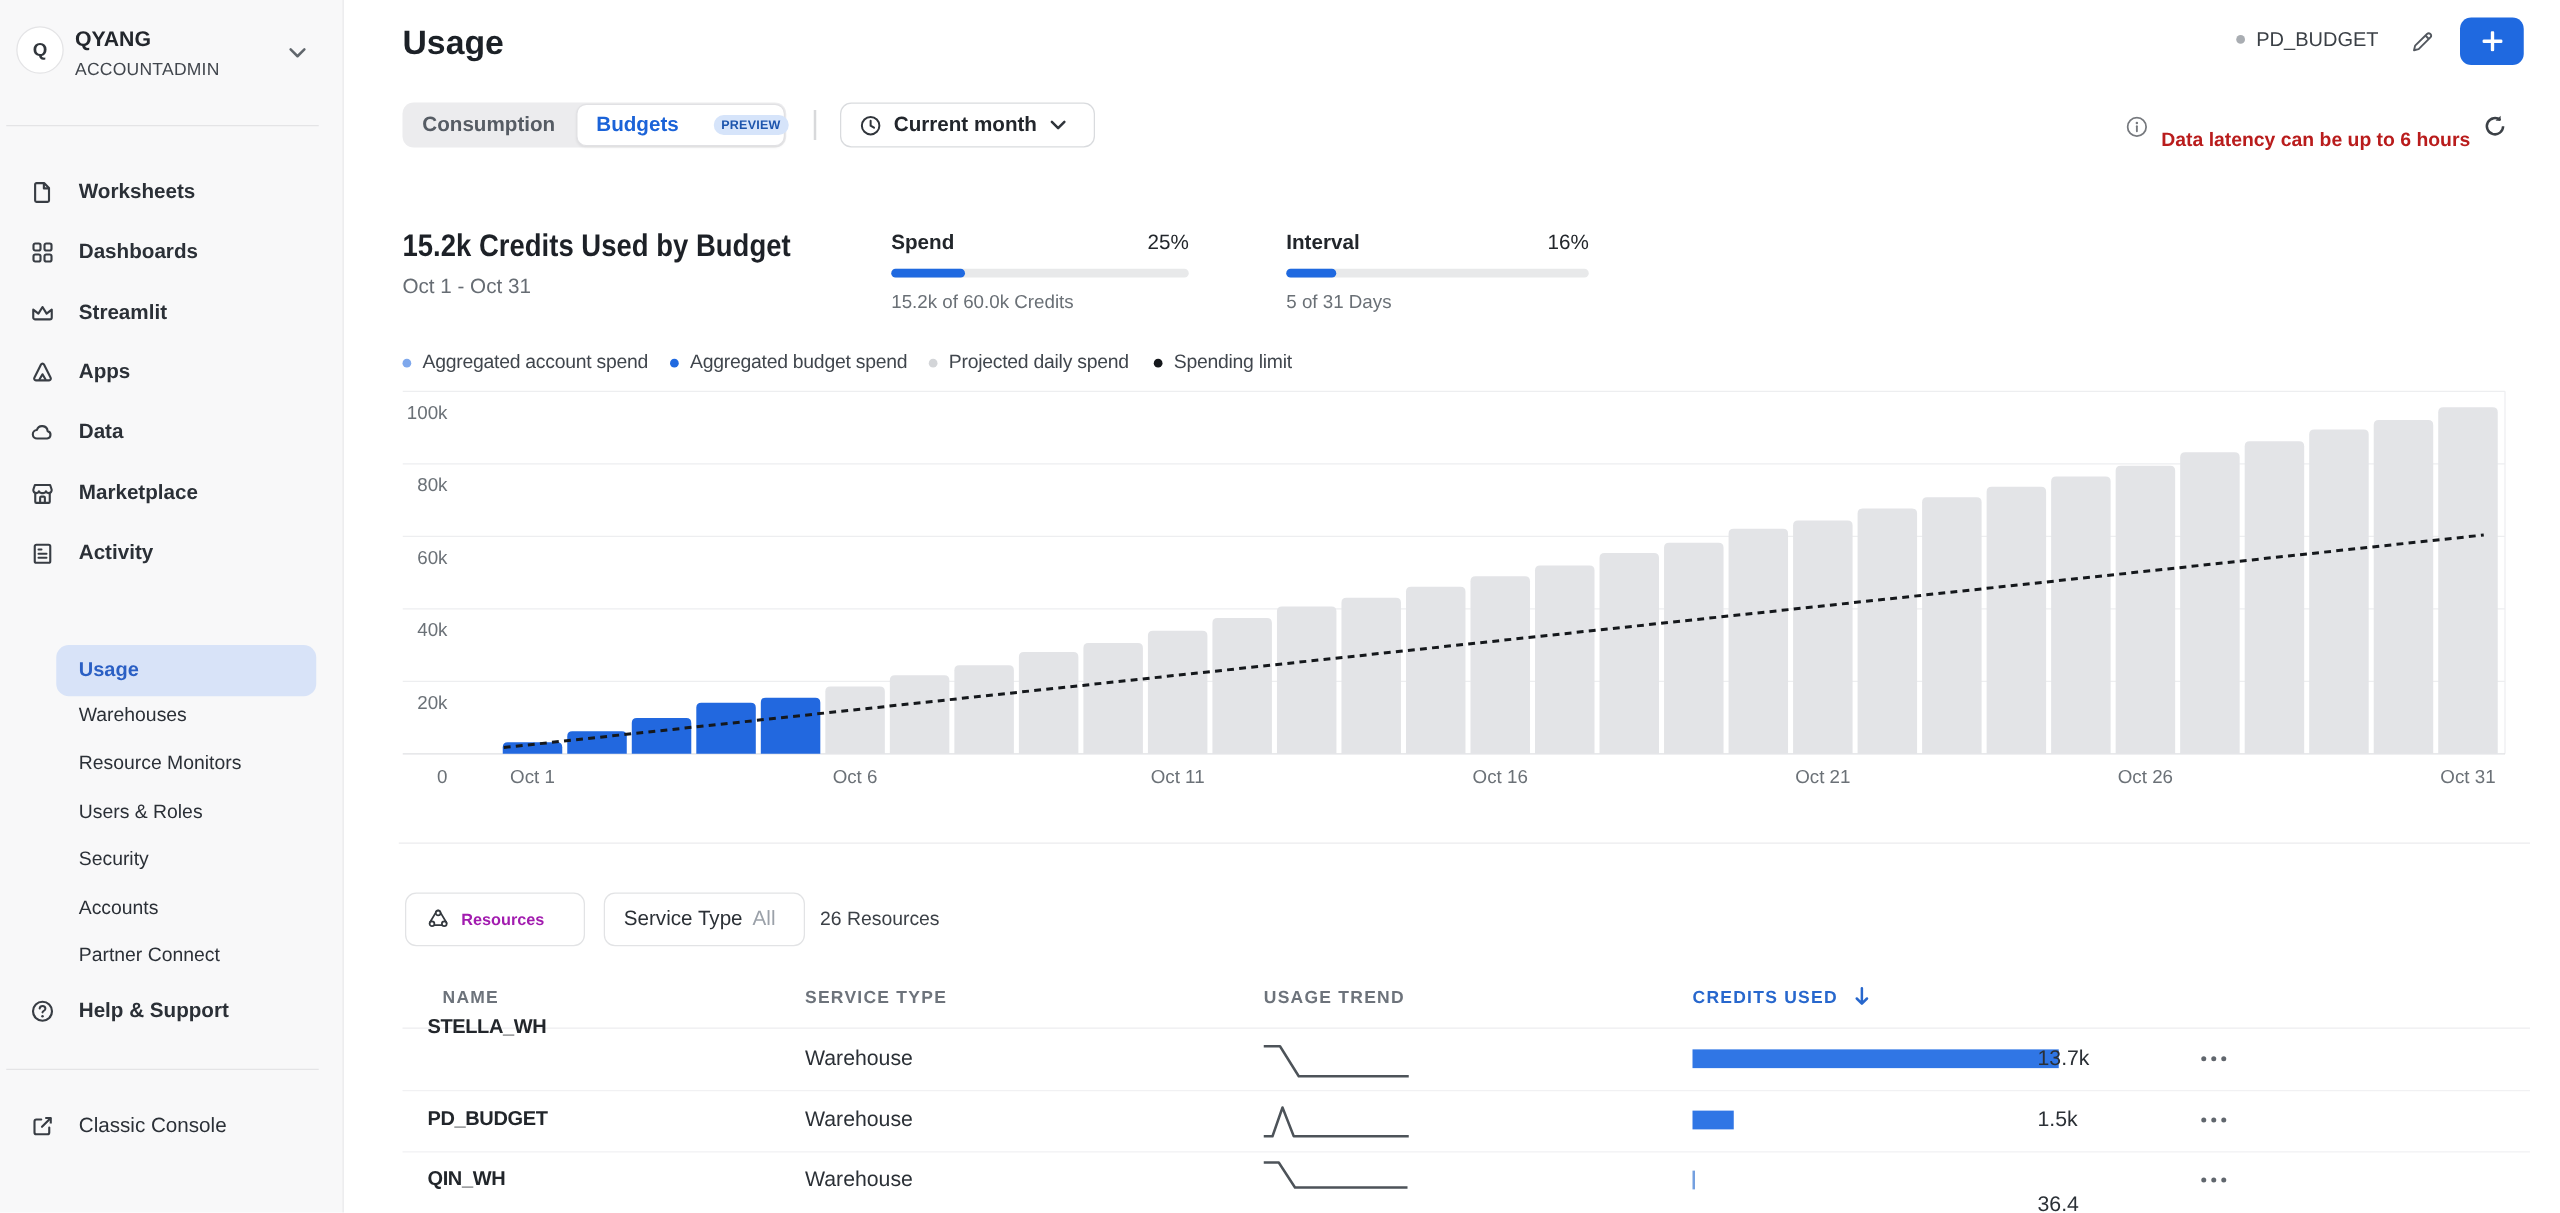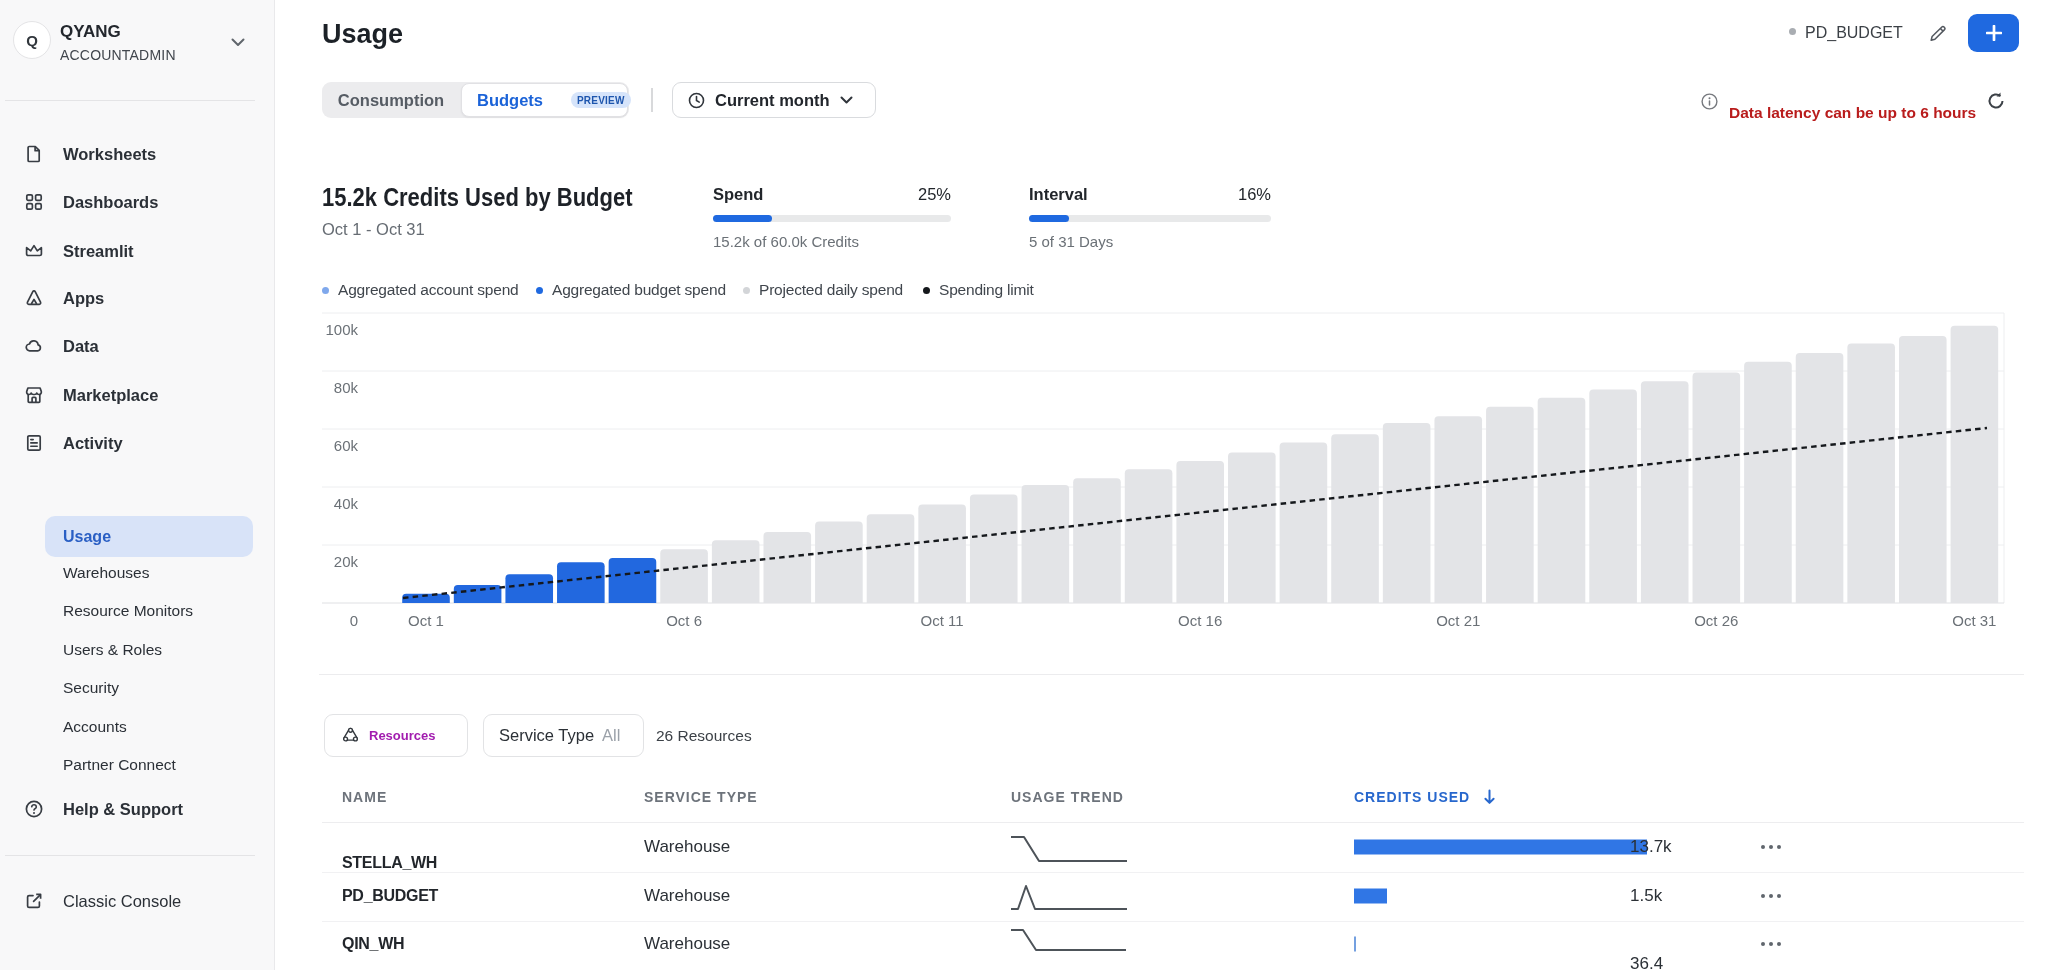--- a/index.html
+++ b/index.html
@@ -304,33 +304,33 @@
       <circle cx="14.4" cy="13" r="1.9" fill="#fff" stroke="#33383e" stroke-width="1.4"></circle>
     </svg>
   <span style="margin-left:9px;font-size:13px;font-weight:700;color:#a21caf">Resources</span>
 </div>
 <div class="btn" style="left:483px;width:161px;padding-left:15px">
   <span style="font-size:16.5px;color:#2b3036">Service Type</span>
   <span style="margin-left:8px;font-size:16.5px;color:#9ba1a9">All</span>
 </div>
 <div id="rescount">26 Resources</div>
 
-<div class="th" style="left:342px">NAME</div>
+<div class="th" style="left:354px">NAME</div>
 <div class="th" style="left:644px">SERVICE TYPE</div>
 <div class="th" style="left:1011px">USAGE TREND</div>
 <div class="th" style="left:1354px;color:#2767cd">CREDITS USED
   <svg style="vertical-align:-3px;margin-left:8px" width="13" height="16" viewBox="0 0 13 16">
       <path d="M6.5 1.5v12M2.4 9.8l4.1 4.1 4.1-4.1" fill="none" stroke="#2767cd" stroke-width="2" stroke-linecap="round" stroke-linejoin="round"></path>
     </svg>
 </div>
 <div class="hline" style="top:822px"></div>
 <div class="hline" style="top:872px;background:#f1f1f3"></div>
 <div class="hline" style="top:921px;background:#f1f1f3"></div>
 
-<div class="rname" style="left:342px;top:863px">STELLA_WH</div>
+<div class="rname" style="left:342px;top:822px">STELLA_WH</div>
 <div class="rtype" style="top:847px">Warehouse</div>
 <svg class="abs" style="left:1010px;top:829px" width="118" height="36" viewBox="0 0 118 36">
     <path d="M1 8h13l15 24h88" fill="none" stroke="#4d5359" stroke-width="2" stroke-linejoin="round"></path>
   </svg>
 <div class="cbar" style="top:847px;width:293px"></div>
 <div class="rval" style="top:847px">13.7k</div>
 <div class="dots" style="top:847px">
     <i></i>
     <i></i>
     <i></i>

